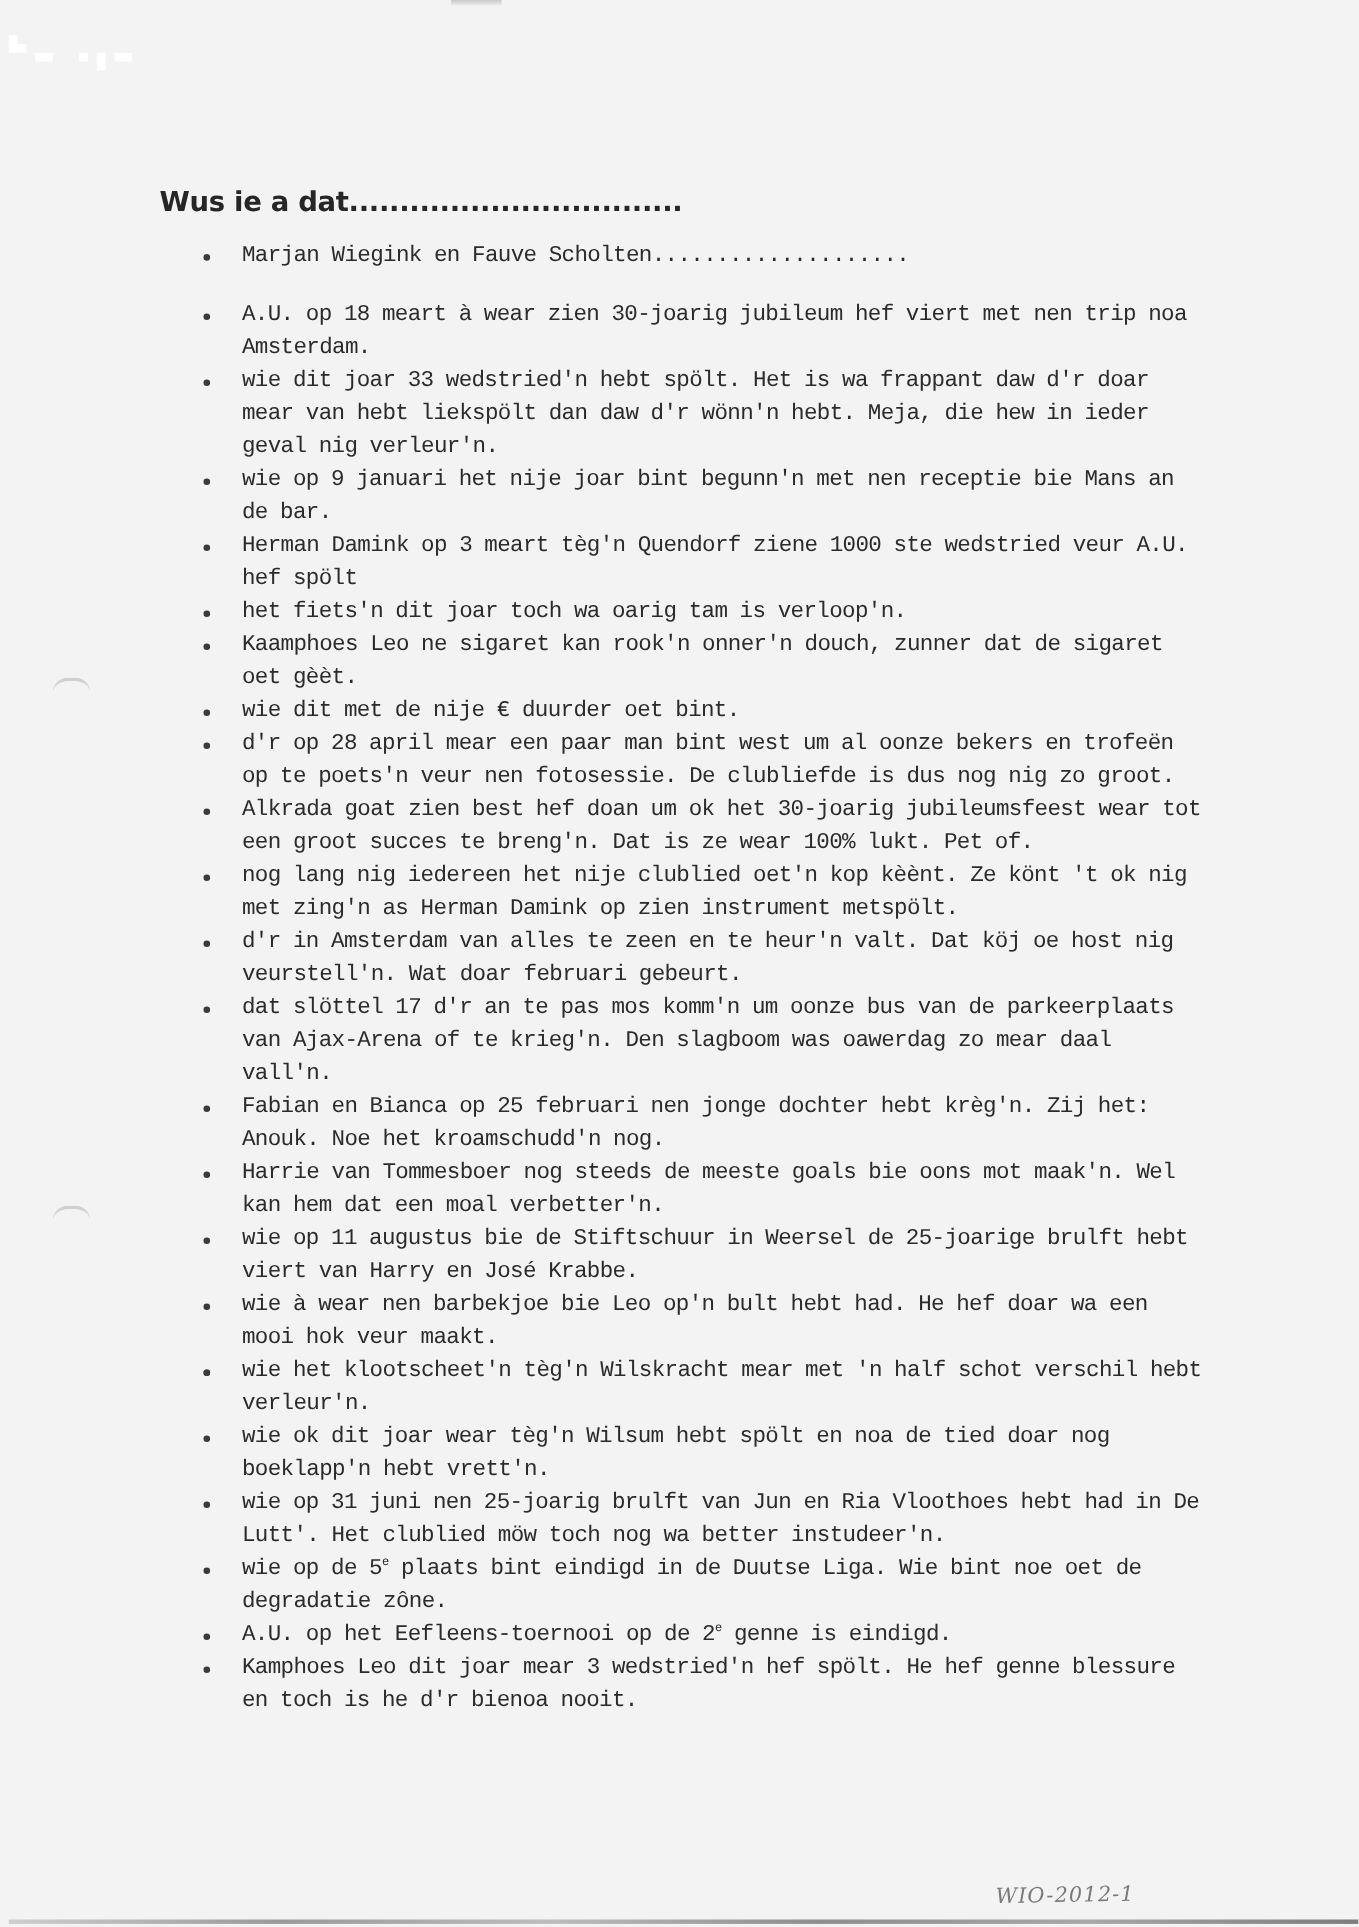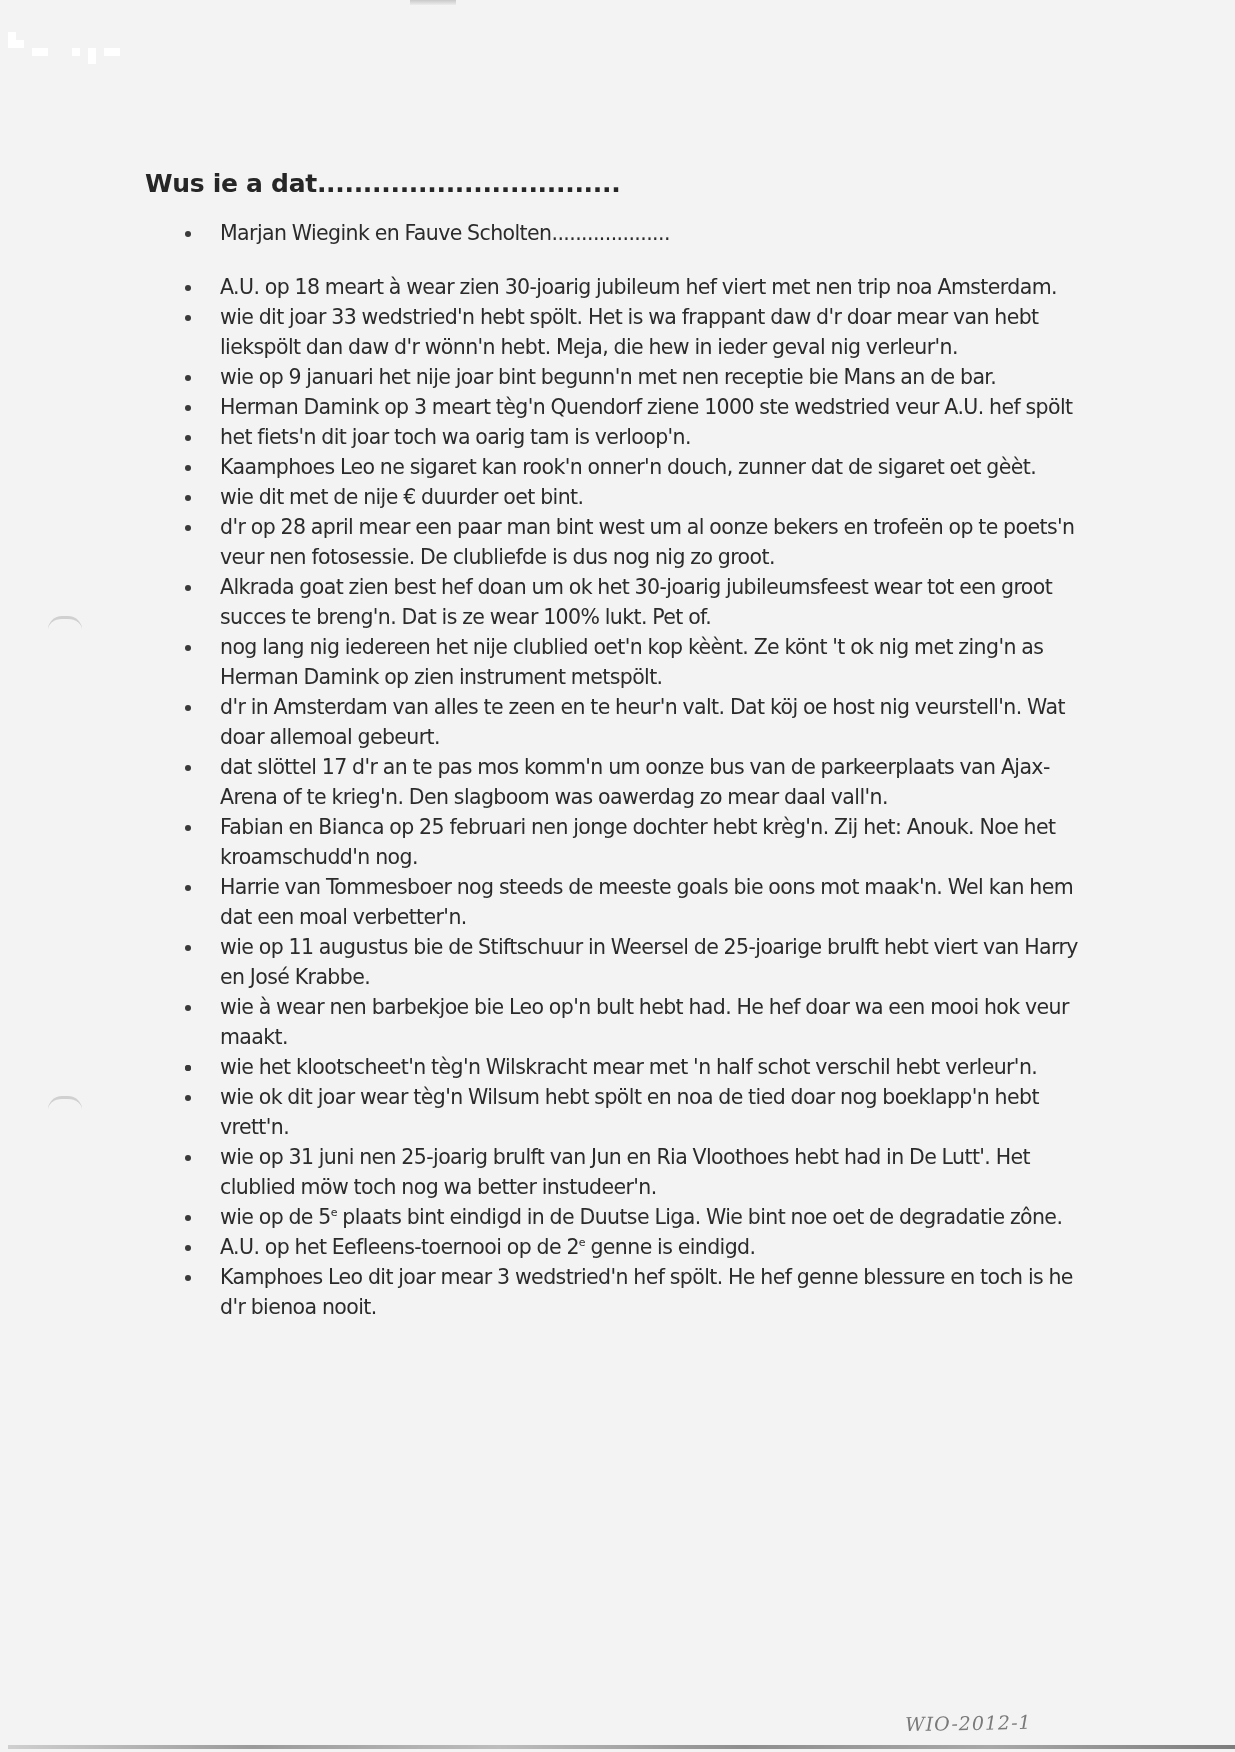--- a/index.html
+++ b/index.html
@@ -65,20 +65,21 @@
       list-style: none;
     }
     .item {
       position: relative;
       padding-left: 40px;
       font-size: 20.5px;
       line-height: 30px;
       letter-spacing: -0.6px;
       color: #2b2b2b;
       word-spacing: -0.5px;
+      font-family: Liberation Mono, monospace;
     }
     .item .bullet {
       position: absolute;
       left: 5px;
       top: 13px;
       width: 6px; height: 6px;
       border-radius: 50%;
       background: #3a3a3a;
     }
     .item.first { margin-bottom: 24px; }
@@ -164,21 +165,21 @@
     <li class="item">
       <span class="bullet"></span>
       <span>Alkrada goat zien best hef doan um ok het 30-joarig jubileumsfeest wear tot een groot succes te breng'n. Dat is ze wear 100% lukt. Pet of.</span>
     </li>
     <li class="item">
       <span class="bullet"></span>
       <span>nog lang nig iedereen het nije clublied oet'n kop kèènt. Ze könt 't ok nig met zing'n as Herman Damink op zien instrument metspölt.</span>
     </li>
     <li class="item">
       <span class="bullet"></span>
-      <span>d'r in Amsterdam van alles te zeen en te heur'n valt. Dat köj oe host nig veurstell'n. Wat doar allemoal gebeurt.</span>
+      <span>d'r in Amsterdam van alles te zeen en te heur'n valt. Dat köj oe host nig veurstell'n. Wat doar februari gebeurt.</span>
     </li>
     <li class="item">
       <span class="bullet"></span>
       <span>dat slöttel 17 d'r an te pas mos komm'n um oonze bus van de parkeerplaats van Ajax-Arena of te krieg'n. Den slagboom was oawerdag zo mear daal vall'n.</span>
     </li>
     <li class="item">
       <span class="bullet"></span>
       <span>Fabian en Bianca op 25 februari nen jonge dochter hebt krèg'n. Zij het: Anouk. Noe het kroamschudd'n nog.</span>
     </li>
     <li class="item">

